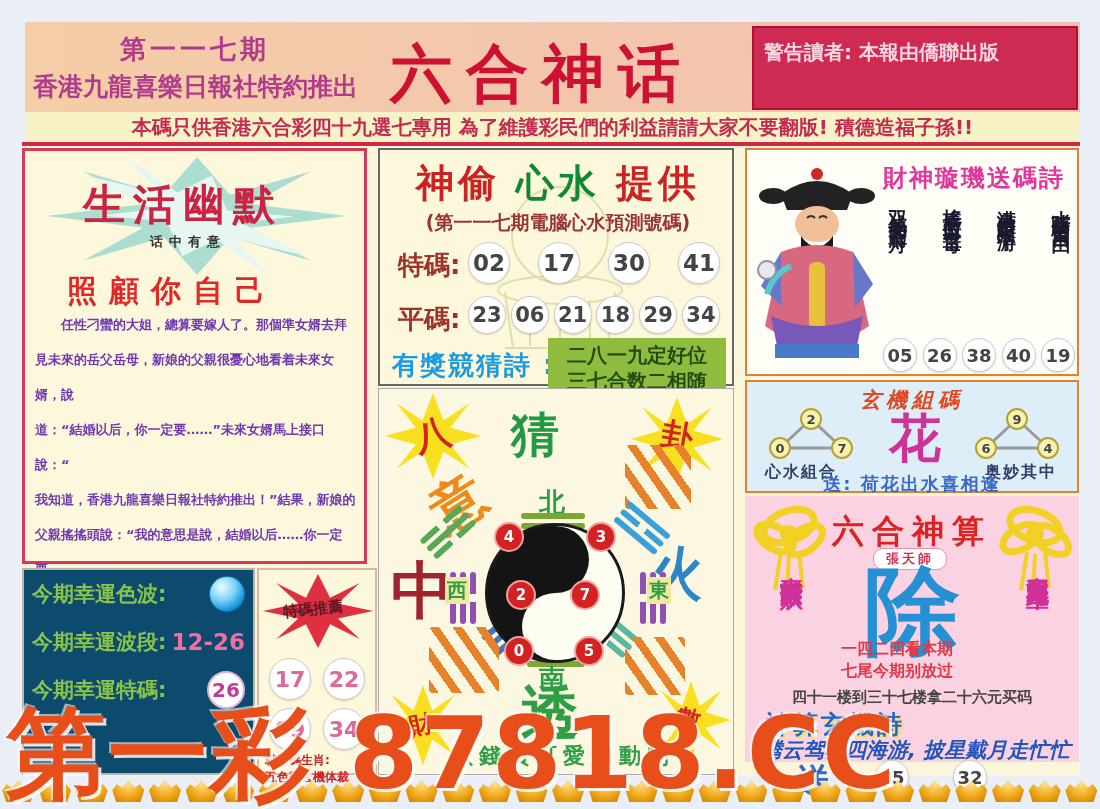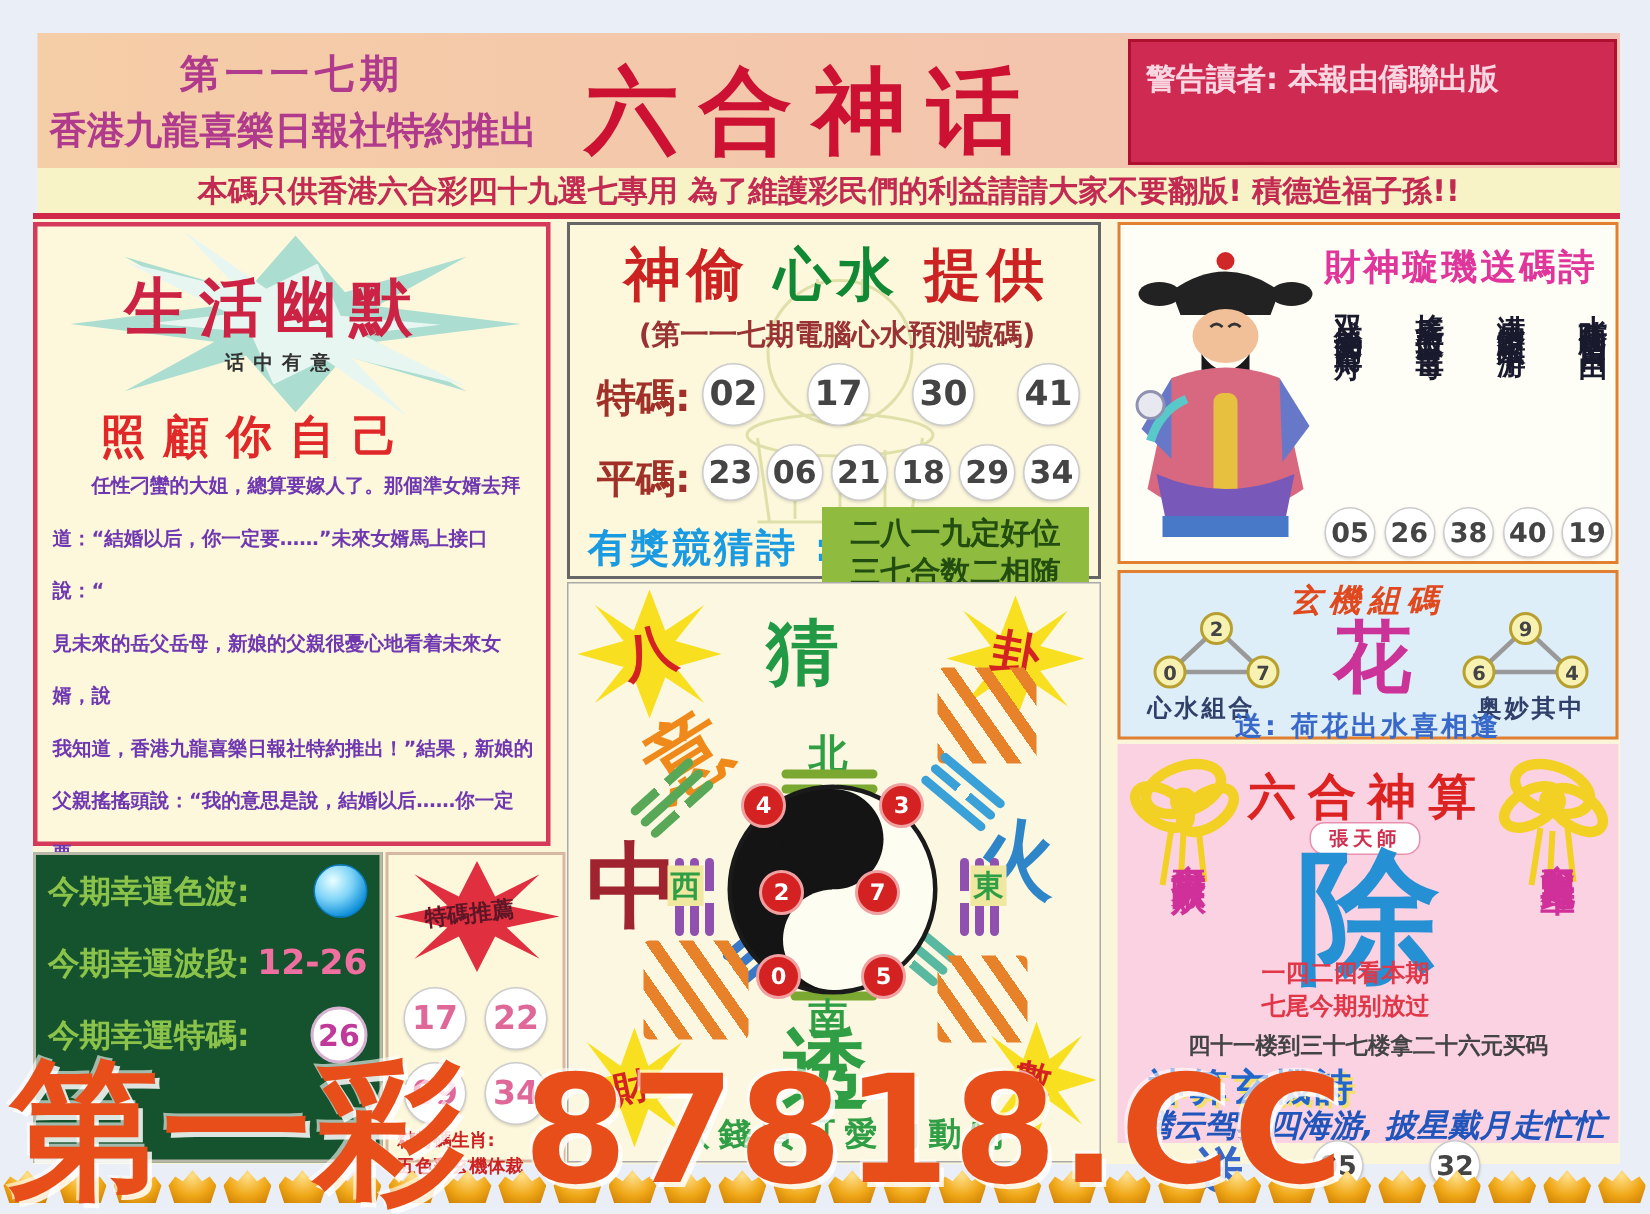--- a/index.html
+++ b/index.html
@@ -83,21 +83,21 @@
   .ss-main { color:#2590d4; font-size:96px; font-weight:900; }
   .ss-side { color:#d0309a; font-size:23px; font-weight:900; letter-spacing:2px; }
   .ss-red { color:#e03848; font-size:16px; font-weight:bold; line-height:22px; }
   .ss-dark { color:#444; font-size:15px; font-weight:bold; }
   .ss-poem-title { color:#2266cc; font-size:25px; font-weight:900; letter-spacing:3px;
                    text-shadow:2px 2px 0 #f5e06a; }
   .ss-poem { color:#2255bb; font-size:21px; font-weight:bold; font-style:italic; }
   .ss-send { color:#3868c8; font-size:34px; font-weight:900; letter-spacing:6px; }
 
   
-  .lucky-panel { left:22px; top:568px; width:233px; height:207px; background:#14532d; border:2px solid #b8b8a8; }
+  .lucky-panel { left:22px; top:568px; width:233px; height:207px; background:#0c4a6e; border:2px solid #b8b8a8; }
   .lucky-row { display:flex; align-items:center; justify-content:space-between; padding:0 8px; height:48px; }
   .lucky-label { color:#8bc34a; font-size:21px; font-weight:900; }
   .blue-ball { width:36px; height:36px; border-radius:50%;
                background:radial-gradient(circle at 35% 30%, #eaffff, #7fd4f8 40%, #0f8fd8 75%, #0668a8);
                border:1px solid #0a7abf; }
   .zodiac { width:38px; height:38px; border-radius:50%; background:#f8e88a; border:2px solid #e0c44a;
             color:#d02828; font-size:19px; font-weight:900; display:flex; align-items:center; justify-content:center; }
   .waveband { color:#ef6fa0; font-size:23px; font-weight:900; }
   .lucky-code { width:38px; height:38px; border-radius:50%; background:#fff; border:2px solid #d8b0d0;
                 color:#c03a9a; font-size:20px; font-weight:900; display:flex; align-items:center; justify-content:center; }
@@ -137,22 +137,22 @@
   <div class="abs red-rule"></div>
 
   <div class="panel life-panel">
     <div class="abs star8" style="left:22px;top:6px;width:300px;height:118px;background:#8fd4cc;opacity:.75;"></div>
     <div class="abs star8" style="left:52px;top:22px;width:240px;height:86px;background:#e8f6f2;transform:rotate(20deg);"></div>
     <div class="abs life-title" style="left:58px;top:26px;">生活幽默</div>
     <div class="abs life-sub" style="left:125px;top:82px;">话中有意</div>
     <div class="abs life-heading" style="left:42px;top:120px;">照顧你自己</div>
     <div class="abs story" style="left:10px;top:156px;width:324px;">
       <div>　　任性刁蠻的大姐，總算要嫁人了。那個準女婿去拜</div>
+      <div>見未來的岳父岳母，新娘的父親很憂心地看着未來女婿，說</div>
       <div>道：“結婚以后，你一定要……”未來女婿馬上接口說：“</div>
-      <div>見未來的岳父岳母，新娘的父親很憂心地看着未來女婿，說</div>
       <div>我知道，香港九龍喜樂日報社特約推出！”結果，新娘的</div>
       <div>父親搖搖頭說：“我的意思是說，結婚以后……你一定要…</div>
       <div>…好好照顧你自己！”</div>
     </div>
   </div>
 
   <div class="panel shentou-panel">
     <svg class="abs" style="left:95px;top:30px;opacity:.5;" width="170" height="190" viewBox="0 0 170 190">
       <g fill="none" stroke="#c2c878" stroke-width="2">
         <circle cx="85" cy="55" r="48"></circle>

